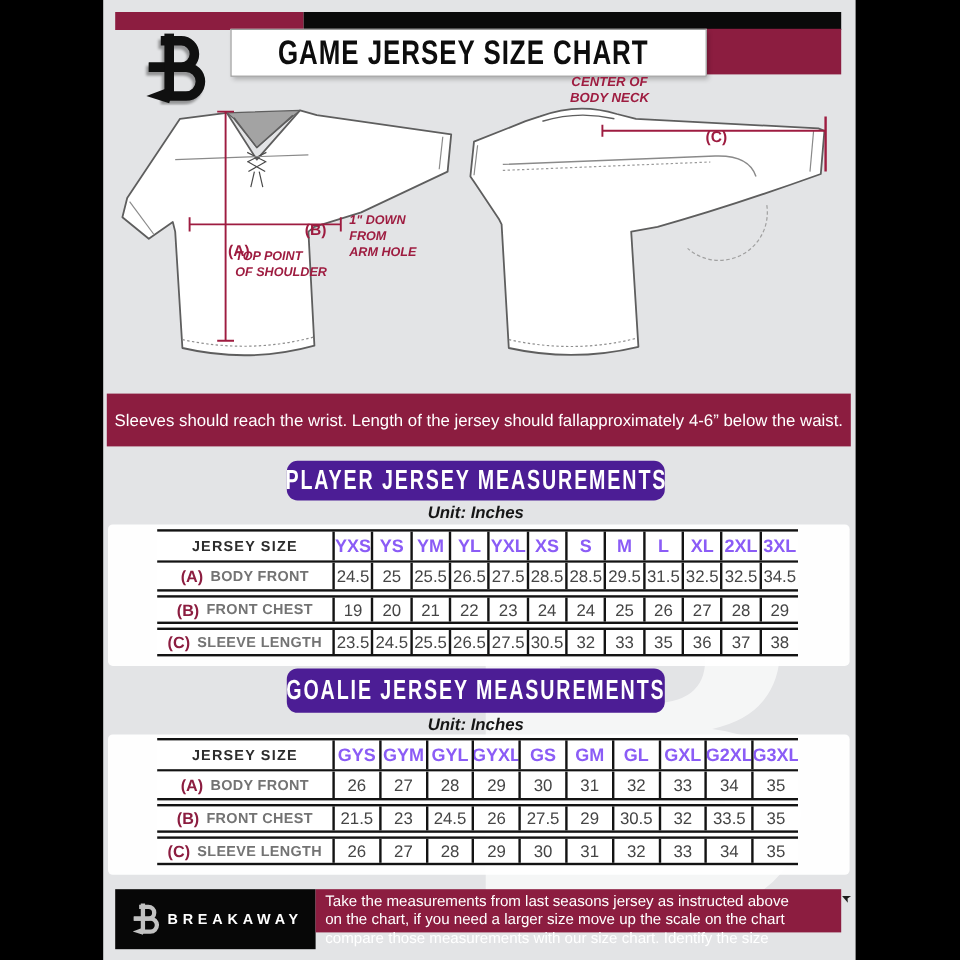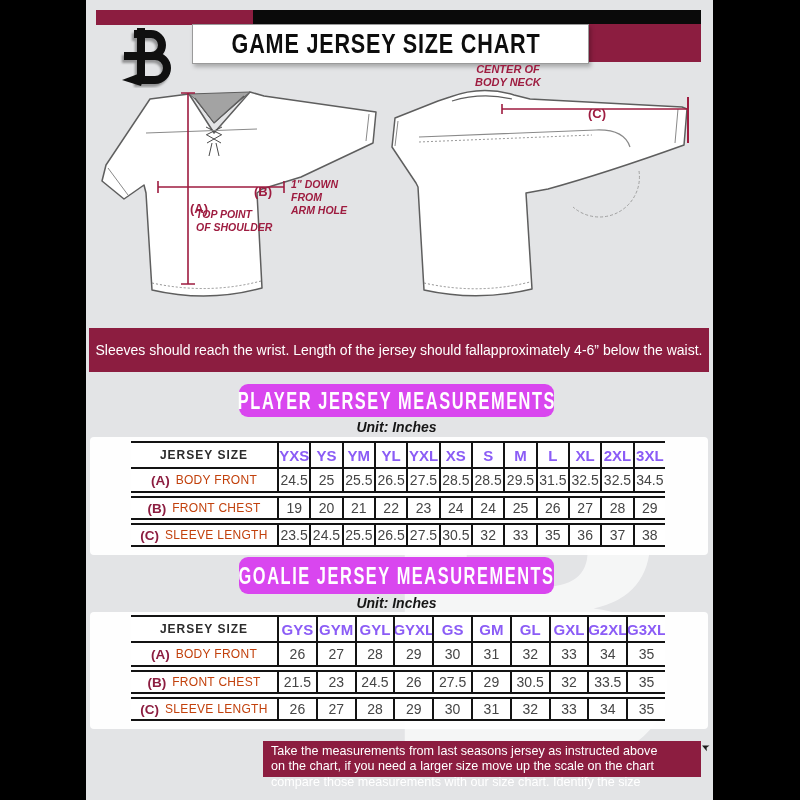--- a/index.html
+++ b/index.html
@@ -28,21 +28,21 @@
   .annot-key{color:var(--annot);font-weight:800;font-size:13px;z-index:6;}
   .annot-text{color:var(--annot);font-style:italic;font-weight:600;font-size:10.5px;line-height:13px;z-index:6;white-space:nowrap;}
   .annot-text-c{color:var(--annot);font-style:italic;font-weight:700;font-size:11px;line-height:12.5px;z-index:6;white-space:nowrap;}
 
   
   .notice{left:3px;top:328px;width:620px;height:44px;background:var(--maroon);color:#fff;
           display:flex;flex-direction:row;align-items:center;justify-content:center;
           font-size:14px;line-height:19px;z-index:4;text-align:center;}
 
   
-  .section-title{background:#d946ef;border-radius:9px;color:#fff;display:flex;align-items:center;justify-content:center;z-index:4;}
+  .section-title{background:#4c1d95;border-radius:9px;color:#fff;display:flex;align-items:center;justify-content:center;z-index:4;}
   .section-title span{font-size:21px;font-weight:800;letter-spacing:2px;display:inline-block;transform:scale(.78,1.1);white-space:nowrap;}
   .player-title{left:153px;top:384px;width:315px;height:33px;}
   .goalie-title{left:153px;top:557px;width:315px;height:37px;}
   .unit{width:315px;text-align:center;font-weight:700;font-style:italic;font-size:14px;color:#161616;z-index:4;}
   .player-unit{left:153px;top:419px;}
   .goalie-unit{left:153px;top:595px;}
 
   
   .panel{background:rgba(255,255,255,.96);border-radius:4px;z-index:1;}
   .player-panel{left:4px;top:437px;width:618px;height:118px;}
@@ -54,21 +54,21 @@
          height:24px;box-sizing:border-box;margin-top:3px;}
   .t-row.t-head{height:28px;margin-top:0;}
   .t-row.t-first{margin-top:0;border-top:none;}
   .t-cell{display:flex;align-items:center;justify-content:center;border-left:2px solid #131313;overflow:hidden;}
   .t-row .t-cell:first-child{border-left:none;}
   .t-label-head{font-size:12px;font-weight:600;letter-spacing:1px;color:#2c2c2c;}
   .t-size{font-size:15px;font-weight:800;color:#8b5cf6;}
   .t-val{font-size:14px;font-weight:500;color:#454545;}
   .t-rowlabel{gap:6px;}
   .t-rowlabel .key{color:var(--maroon);font-weight:800;font-size:13.5px;}
-  .t-rowlabel .lab{color:#c2410c;font-weight:400;font-size:12px;letter-spacing:.3px;text-align:right;}
+  .t-rowlabel .lab{color:#737373;font-weight:700;font-size:12px;letter-spacing:.3px;text-align:right;}
 
   
   .footer-black{left:10px;top:741px;width:167px;height:50px;background:#070707;display:flex;align-items:center;
                 justify-content:center;gap:7px;z-index:4;}
   .footer-brand{color:#fff;font-weight:700;font-size:12px;letter-spacing:4px;}
   .footer-maroon{left:177px;top:741px;width:438px;height:36px;background:var(--maroon);color:#fff;
                  font-size:12.6px;line-height:15.4px;box-sizing:border-box;padding:3px 8px;z-index:4;}
   .watermark{left:290px;top:400px;font-size:430px;font-weight:800;color:rgba(255,255,255,.65);z-index:0;line-height:1;}
   .cursor{left:615px;top:742px;z-index:7;font-size:10px;color:#1b1b1b;transform:rotate(205deg);}
   svg{display:block;}
@@ -294,20 +294,31 @@
           <div class="t-cell t-val">29</div>
           <div class="t-cell t-val">30</div>
           <div class="t-cell t-val">31</div>
           <div class="t-cell t-val">32</div>
           <div class="t-cell t-val">33</div>
           <div class="t-cell t-val">34</div>
           <div class="t-cell t-val">35</div>
         </div>
       </div>
 
+    <div class="abs footer-black">
+      <svg width="26" height="30" viewBox="0 0 58 62">
+        <g fill="none" stroke="#c2c2c2" stroke-width="8" stroke-linecap="square">
+          <path d="M24,8 H37 A11,11 0 0 1 37,30 H14"></path>
+          <path d="M14,30 H41 A12,12 0 0 1 41,54 H26"></path>
+          <path d="M27,6 V52"></path>
+        </g>
+        <path d="M30,50 L27,60 L8,54 L24,48 Z" fill="#c2c2c2"></path>
+      </svg>
+      <span class="footer-brand">BREAKAWAY</span>
+    </div>
     <div class="abs footer-maroon">
         <div>Take the measurements from last seasons jersey as instructed above</div>
         <div>on the chart, if you need a larger size move up the scale on the chart</div>
         <div>compare those measurements  with our size chart. Identify the size</div>
       </div>
     <div class="abs cursor">➤</div>
 
   </div>
 </div>
 

